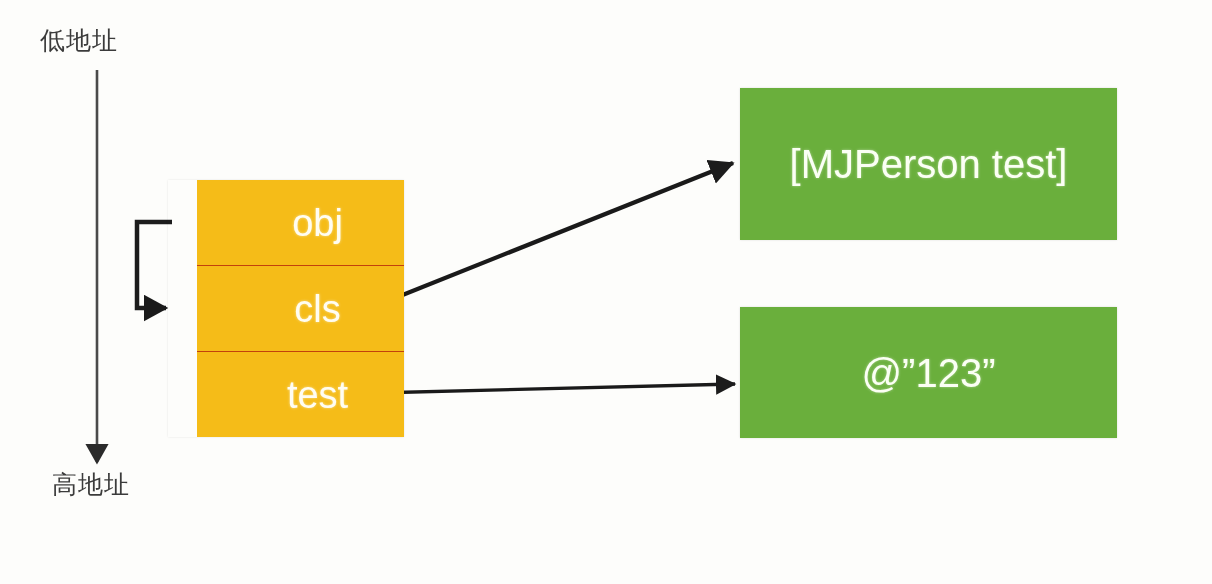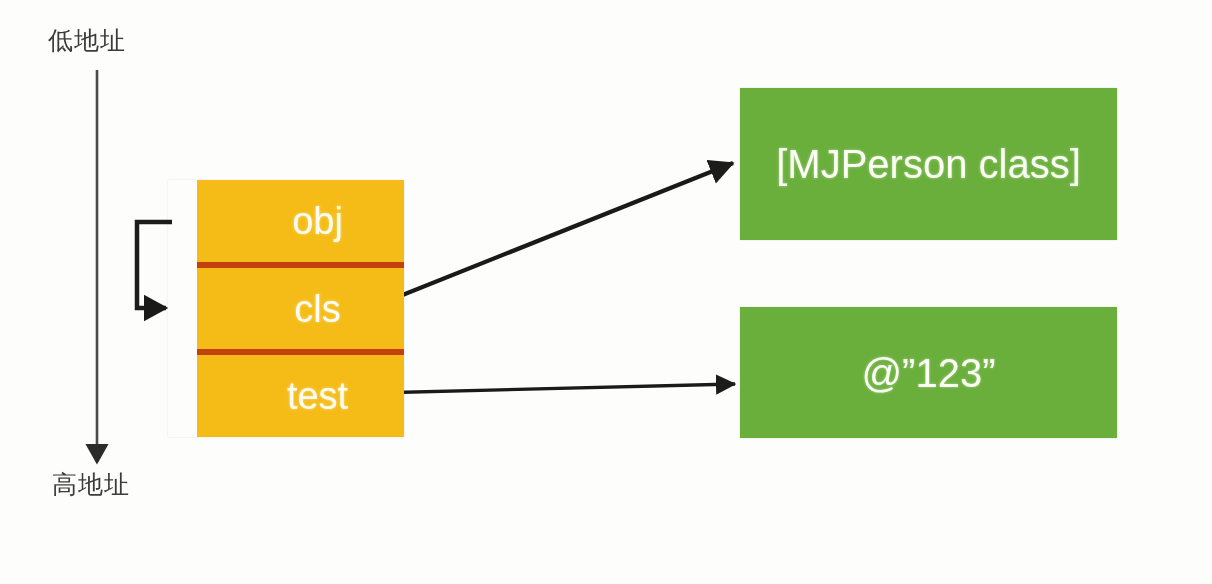--- a/index.html
+++ b/index.html
@@ -20,21 +20,21 @@
 
   
   .addr-label {
     position: absolute;
     font-family: "DejaVu Sans", "Liberation Sans", sans-serif;
     font-size: 25px;
     color: #3b3b3b;
     letter-spacing: 1px;
     white-space: nowrap;
   }
-  #low-addr  { left: 48px;  top: 24px; }
+  #low-addr  { left: 40px;  top: 24px; }
   #high-addr { left: 52px;  top: 468px; }
 
   
   #arrow-layer {
     position: absolute;
     left: 0; top: 0;
     width: 1212px;
     height: 584px;
   }
 
@@ -52,21 +52,21 @@
   }
   .stack-cell {
     flex: 1 1 0;
     background: #f5bc18;
     display: flex;
     align-items: center;
     justify-content: center;
     position: relative;
   }
   .stack-cell + .stack-cell {
-    border-top: 6px solid #c2410c;
+    border-top: 1px solid #c2410c;
   }
   .stack-cell span {
     font-family: "Liberation Sans", "DejaVu Sans", sans-serif;
     font-size: 38px;
     font-weight: 400;
     color: #fffdf2;
     line-height: 1;
     padding-left: 34px;
     text-shadow: 0 0 3px rgba(255,255,255,0.55);
   }
@@ -158,21 +158,21 @@
     </div>
     <div class="stack-cell">
       <span>cls</span>
     </div>
     <div class="stack-cell">
       <span>test</span>
     </div>
   </div>
 
   <div class="green-box" id="class-box">
-    <span>[MJPerson class]</span>
+    <span>[MJPerson test]</span>
   </div>
 
   <div class="green-box" id="string-box">
     <span>@”123”</span>
   </div>
 
 
 </div>
 
 </body></html>

